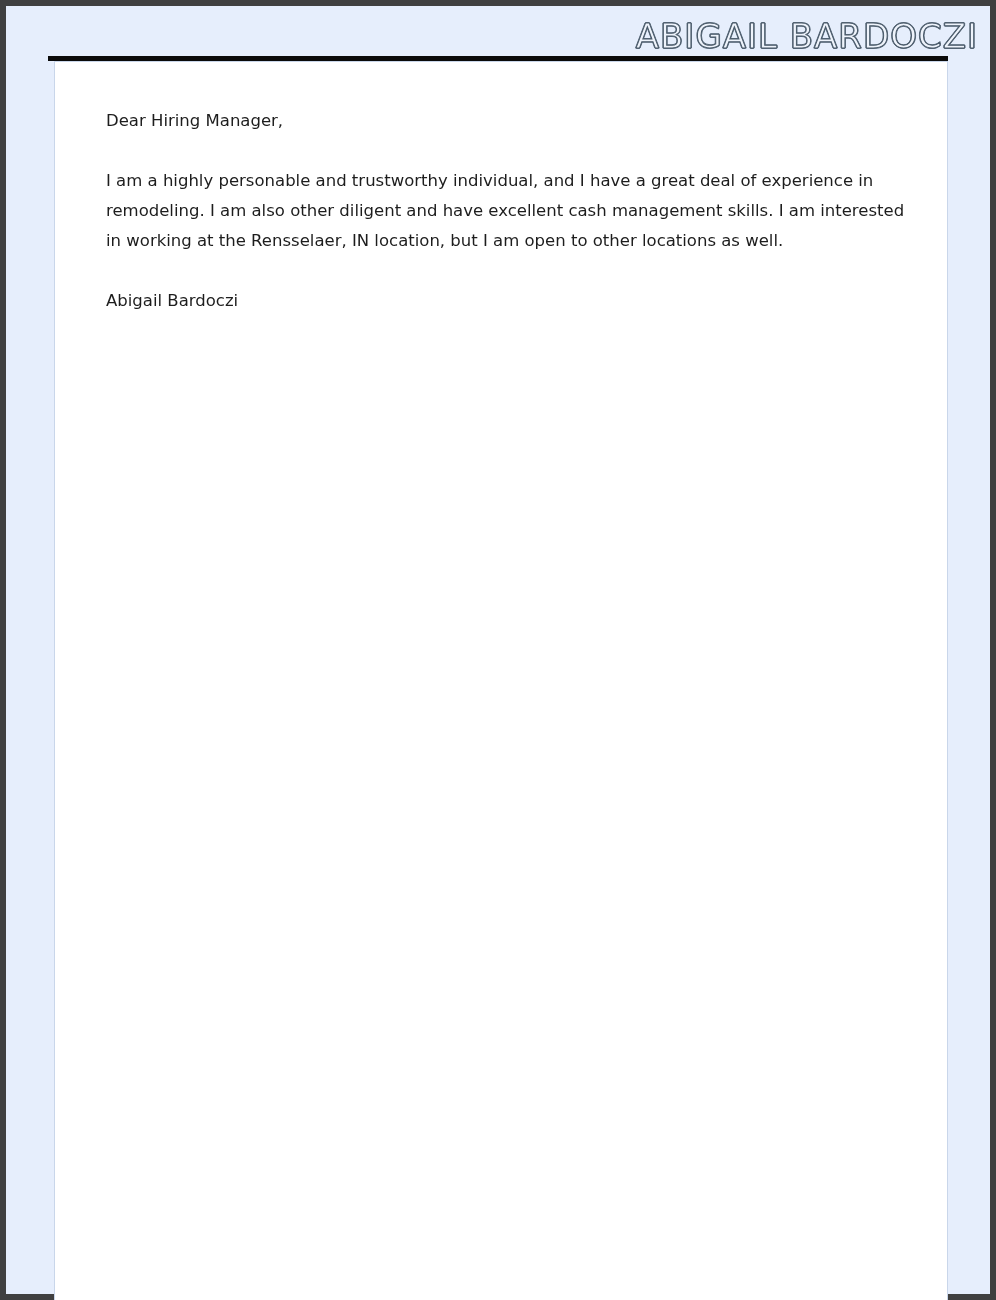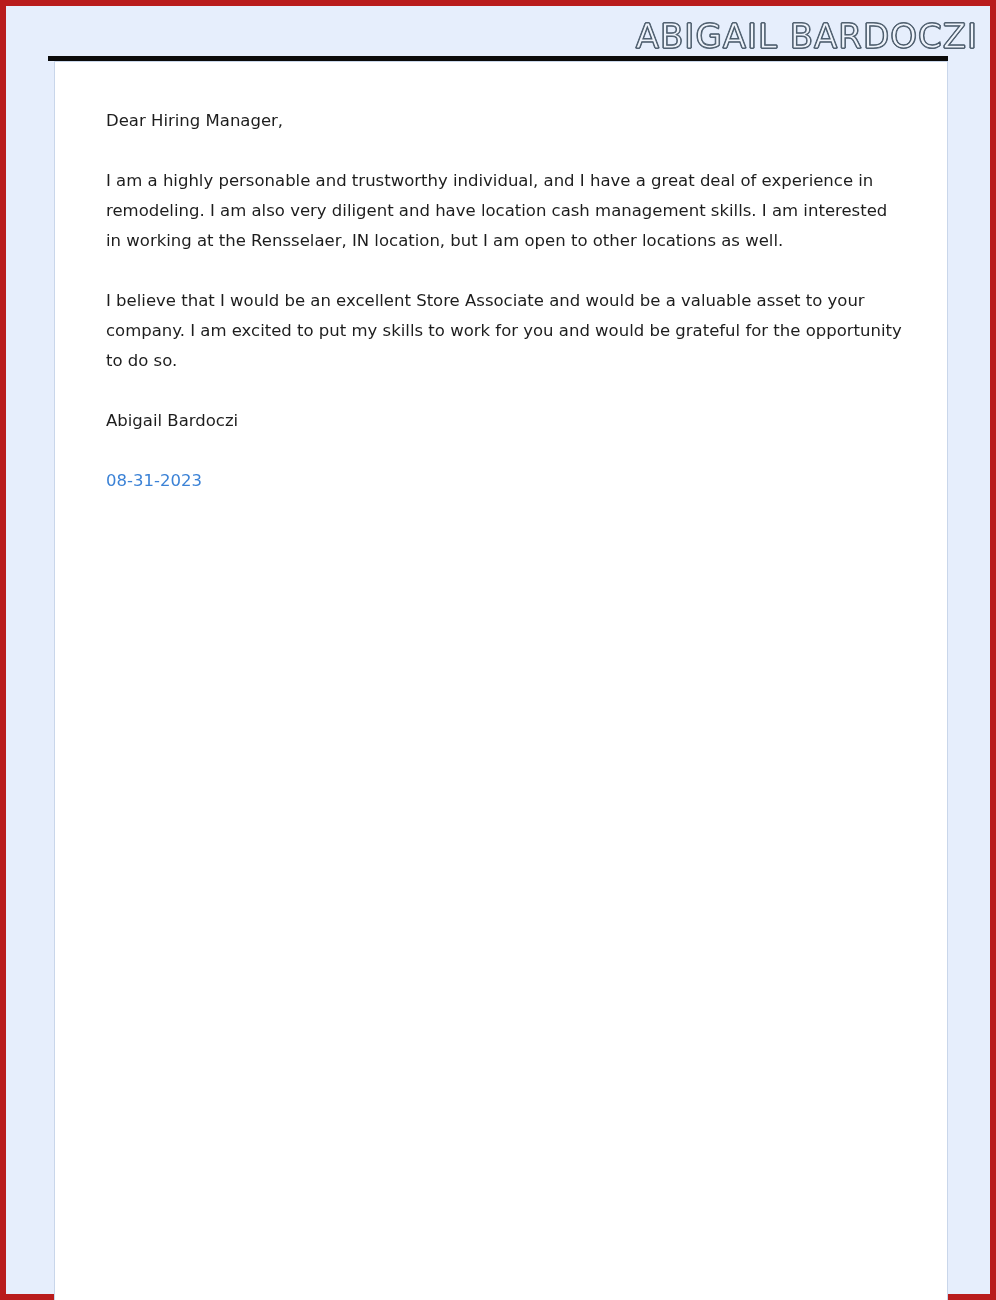--- a/index.html
+++ b/index.html
@@ -11,21 +11,21 @@
     height: 1300px;
     background: #e6eefc;
     font-family: "DejaVu Sans", sans-serif;
     overflow: hidden;
   }
   .page {
     position: relative;
     width: 996px;
     height: 1300px;
     box-sizing: border-box;
-    border: 6px solid #b91c1c;
+    border: 6px solid #404040;
     background: #e6eefc;
   }
   .header {
     position: absolute;
     top: 6px;
     left: 6px;
     right: 6px;
     height: 44px;
     display: flex;
     align-items: flex-end;
@@ -103,22 +103,20 @@
 
   <div class="header">
     <div class="header-name">ABIGAIL BARDOCZI</div>
   </div>
 
   <div class="rule"></div>
 
   <div class="sheet">
     <div class="body-text">
       <p class="para">Dear Hiring Manager,</p>
-      <p class="para">I am a highly personable and trustworthy individual, and I have a great deal of experience in remodeling. I am also very diligent and have location cash management skills. I am interested in working at the Rensselaer, IN location, but I am open to other locations as well.</p>
-      <p class="para">I believe that I would be an excellent Store Associate and would be a valuable asset to your company. I am excited to put my skills to work for you and would be grateful for the opportunity to do so.</p>
+      <p class="para">I am a highly personable and trustworthy individual, and I have a great deal of experience in remodeling. I am also other diligent and have excellent cash management skills. I am interested in working at the Rensselaer, IN location, but I am open to other locations as well.</p>
       <p class="para tight">Abigail Bardoczi</p>
-      <p class="date">08-31-2023</p>
     </div>
 
     <div class="footer">Lazyapply.com</div>
   </div>
 
 </div>
 
 </body></html>

